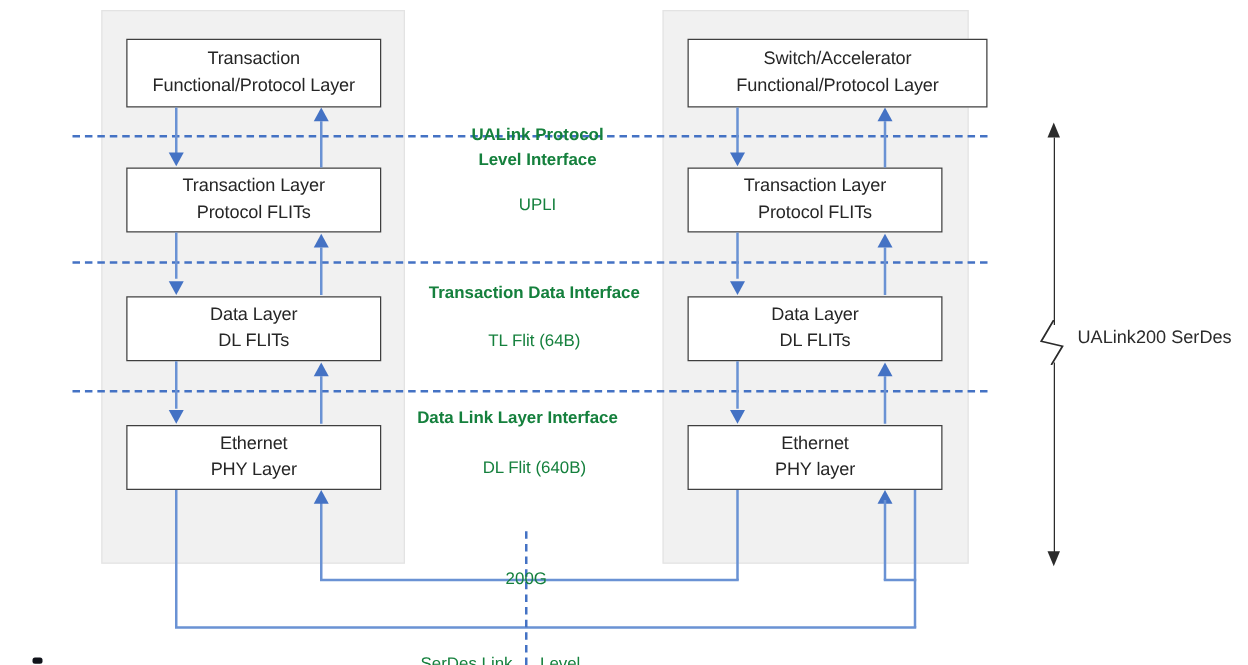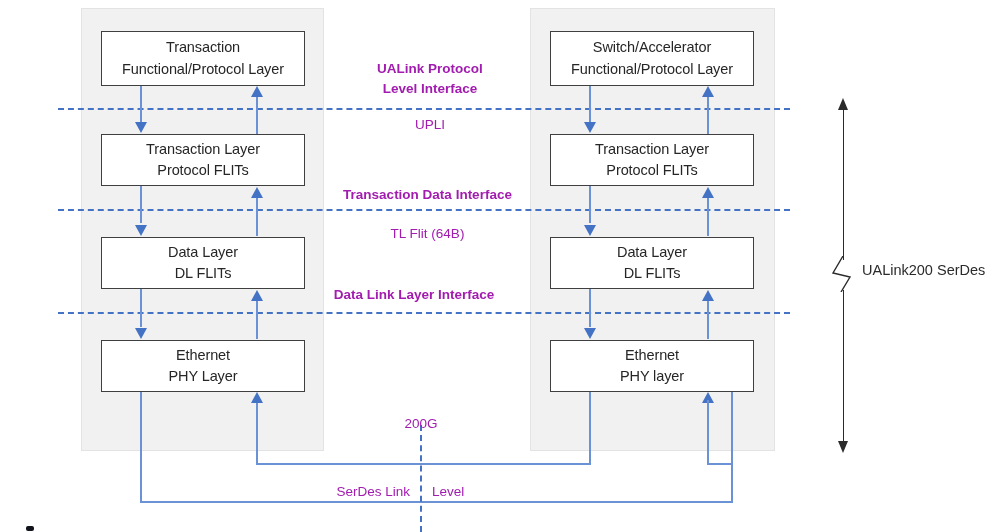--- a/index.html
+++ b/index.html
@@ -45,26 +45,27 @@
   
   .iface-line {
     position: absolute;
     height: 0;
     border-top: 2.2px dashed #4472c4;
   }
 
   
   .iface-label {
     position: absolute;
-    color: #a21caf;
+    color: #15803d;
     font-size: 13.5px;
     line-height: 1.45;
     text-align: center;
     white-space: nowrap;
     font-weight: 600;
+    margin-top: 39px;
   }
   .iface-label.plain { font-weight: 500; }
   .iface-label.two-line { white-space: normal; }
 
   
   .conn {
     position: absolute;
     width: 0;
     border-left: 2.2px solid #6a92d4;
   }
@@ -148,21 +149,21 @@
   <div class="layer-box" style="left:101px; top:237px; width:204px; height:52px;">
     <span>Data Layer</span>
     <span>DL FLITs</span>
   </div>
 
   <div class="layer-box" style="left:101px; top:340px; width:204px; height:52px;">
     <span>Ethernet</span>
     <span>PHY Layer</span>
   </div>
 
-  <div class="layer-box" style="left:550px; top:31px; width:204px; height:55px;">
+  <div class="layer-box" style="left:550px; top:31px; width:240px; height:55px;">
     <span>Switch/Accelerator</span>
     <span>Functional/Protocol Layer</span>
   </div>
 
   <div class="layer-box" style="left:550px; top:134px; width:204px; height:52px;">
     <span>Transaction Layer</span>
     <span>Protocol FLITs</span>
   </div>
 
   <div class="layer-box" style="left:550px; top:237px; width:204px; height:52px;">
@@ -208,20 +209,21 @@
   <div class="iface-label two-line" style="left:340px; top:59px; width:180px;">
     <span>UALink Protocol</span><br>
     <span>Level Interface</span>
   </div>
   <div class="iface-label plain" style="left:340px; top:115px; width:180px;">UPLI</div>
 
   <div class="iface-label" style="left:325px; top:185px; width:205px;">Transaction Data Interface</div>
   <div class="iface-label plain" style="left:325px; top:224px; width:205px;">TL Flit (64B)</div>
 
   <div class="iface-label" style="left:325px; top:285px; width:178px;">Data Link Layer Interface</div>
+  <div class="iface-label plain" style="left:325px; top:325px; width:205px;">DL Flit (640B)</div>
 
   <div class="route-v" style="left:140px; top:392px; height:110px;"></div>
   <div class="route-h" style="left:140px; top:501px; width:593px;"></div>
   <div class="route-v" style="left:731px; top:392px; height:110px;"></div>
 
   <div class="route-v" style="left:589px; top:392px; height:72px;"></div>
   <div class="route-h" style="left:256px; top:463px; width:335px;"></div>
   <div class="route-v" style="left:256px; top:400px; height:64px;"></div>
 
   <div class="arrowhead up" style="left:251px; top:392px;"></div>

